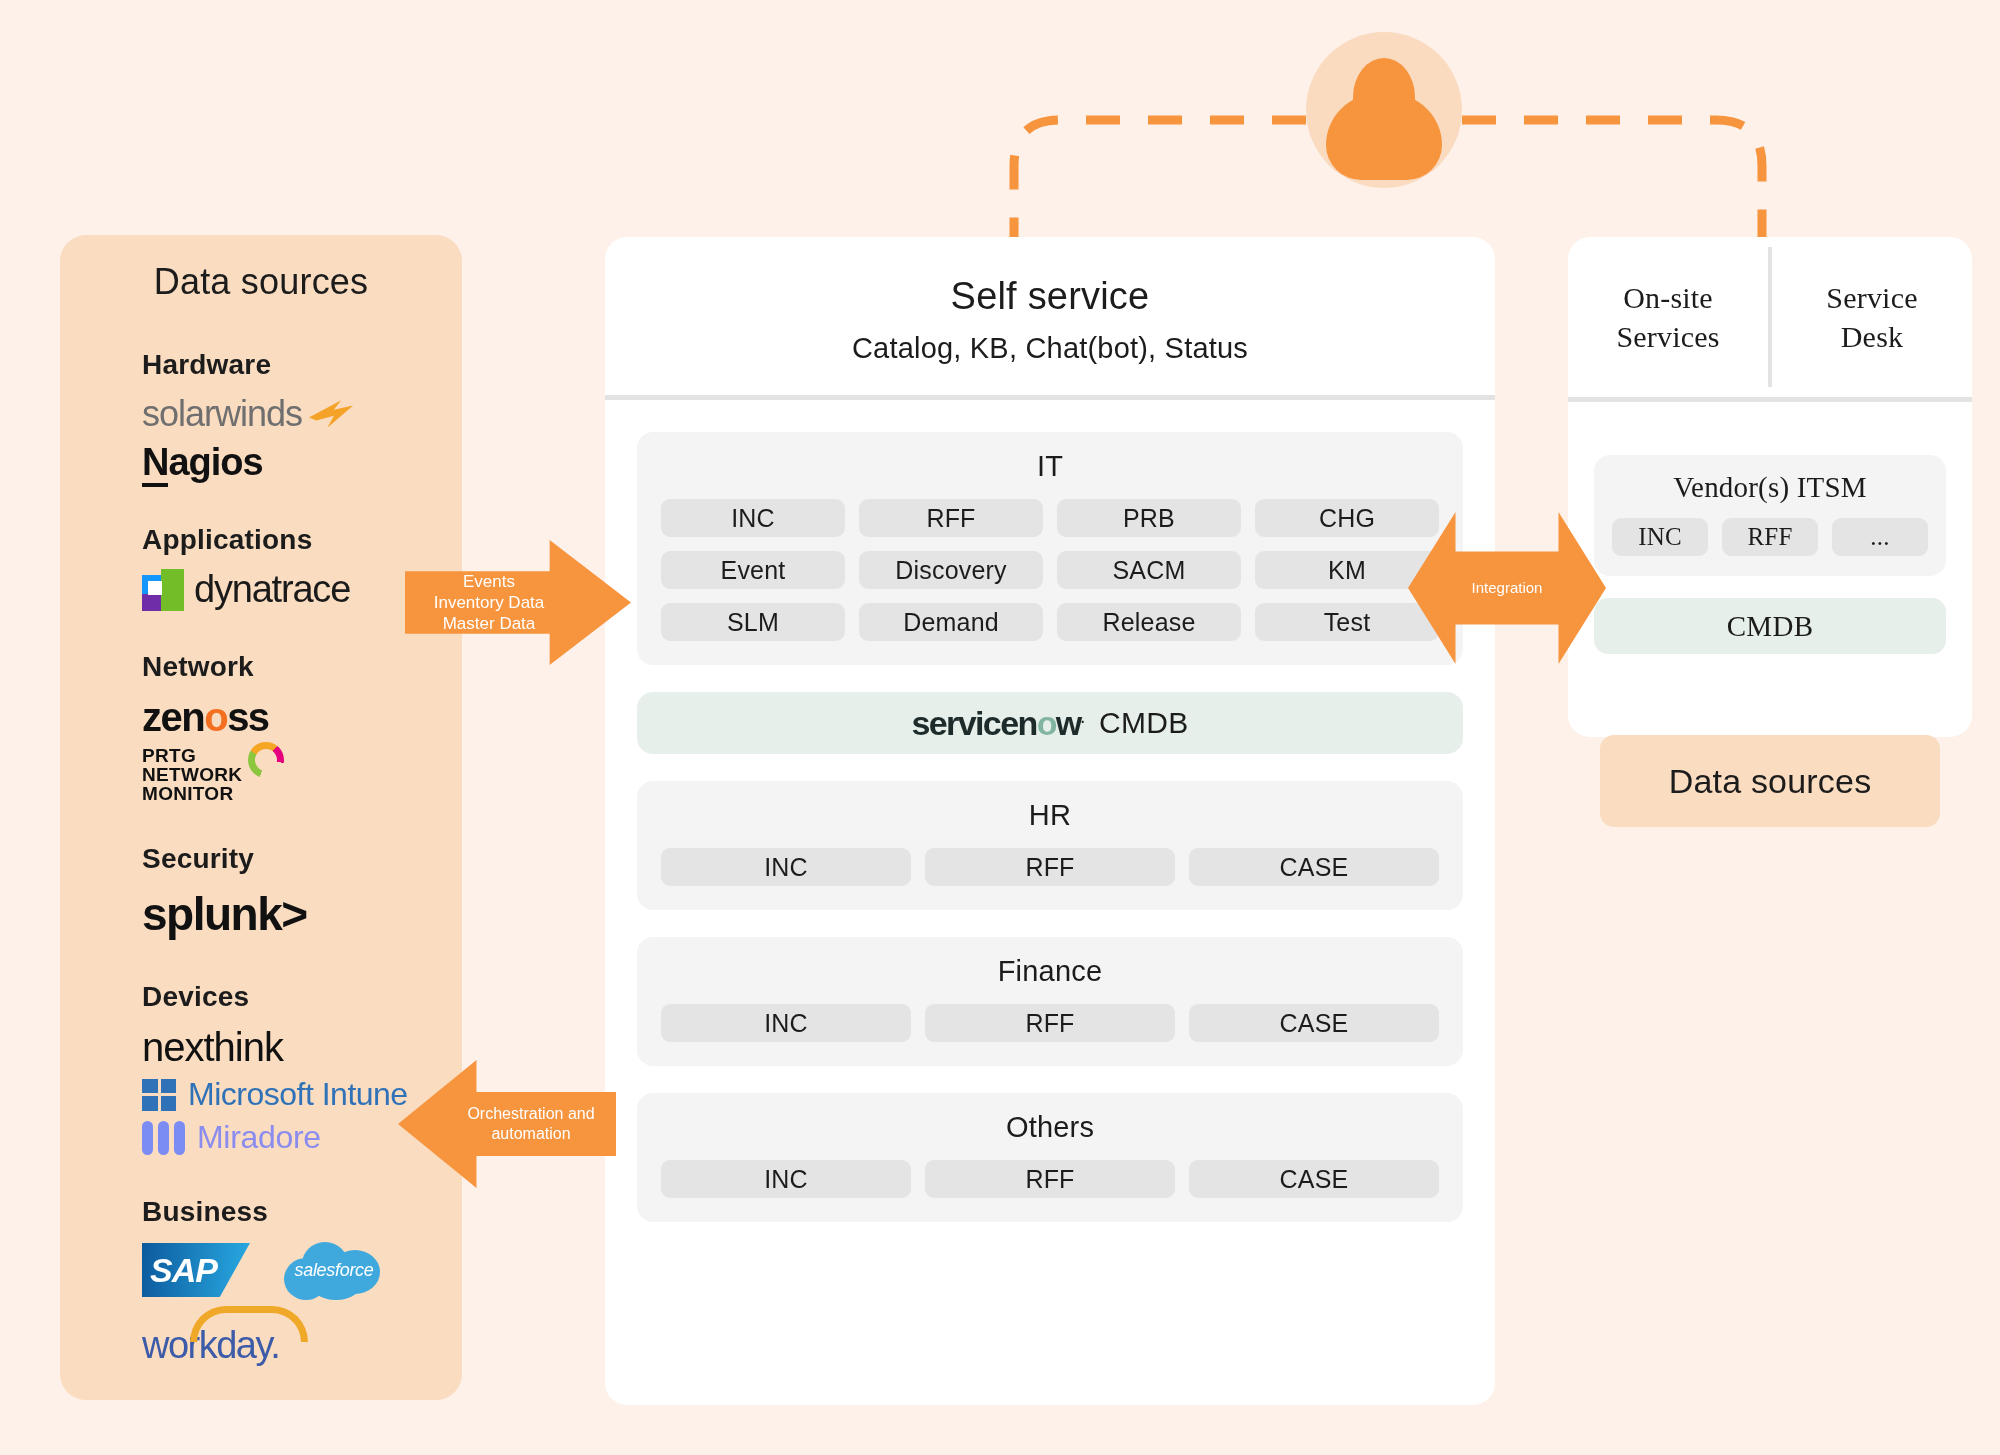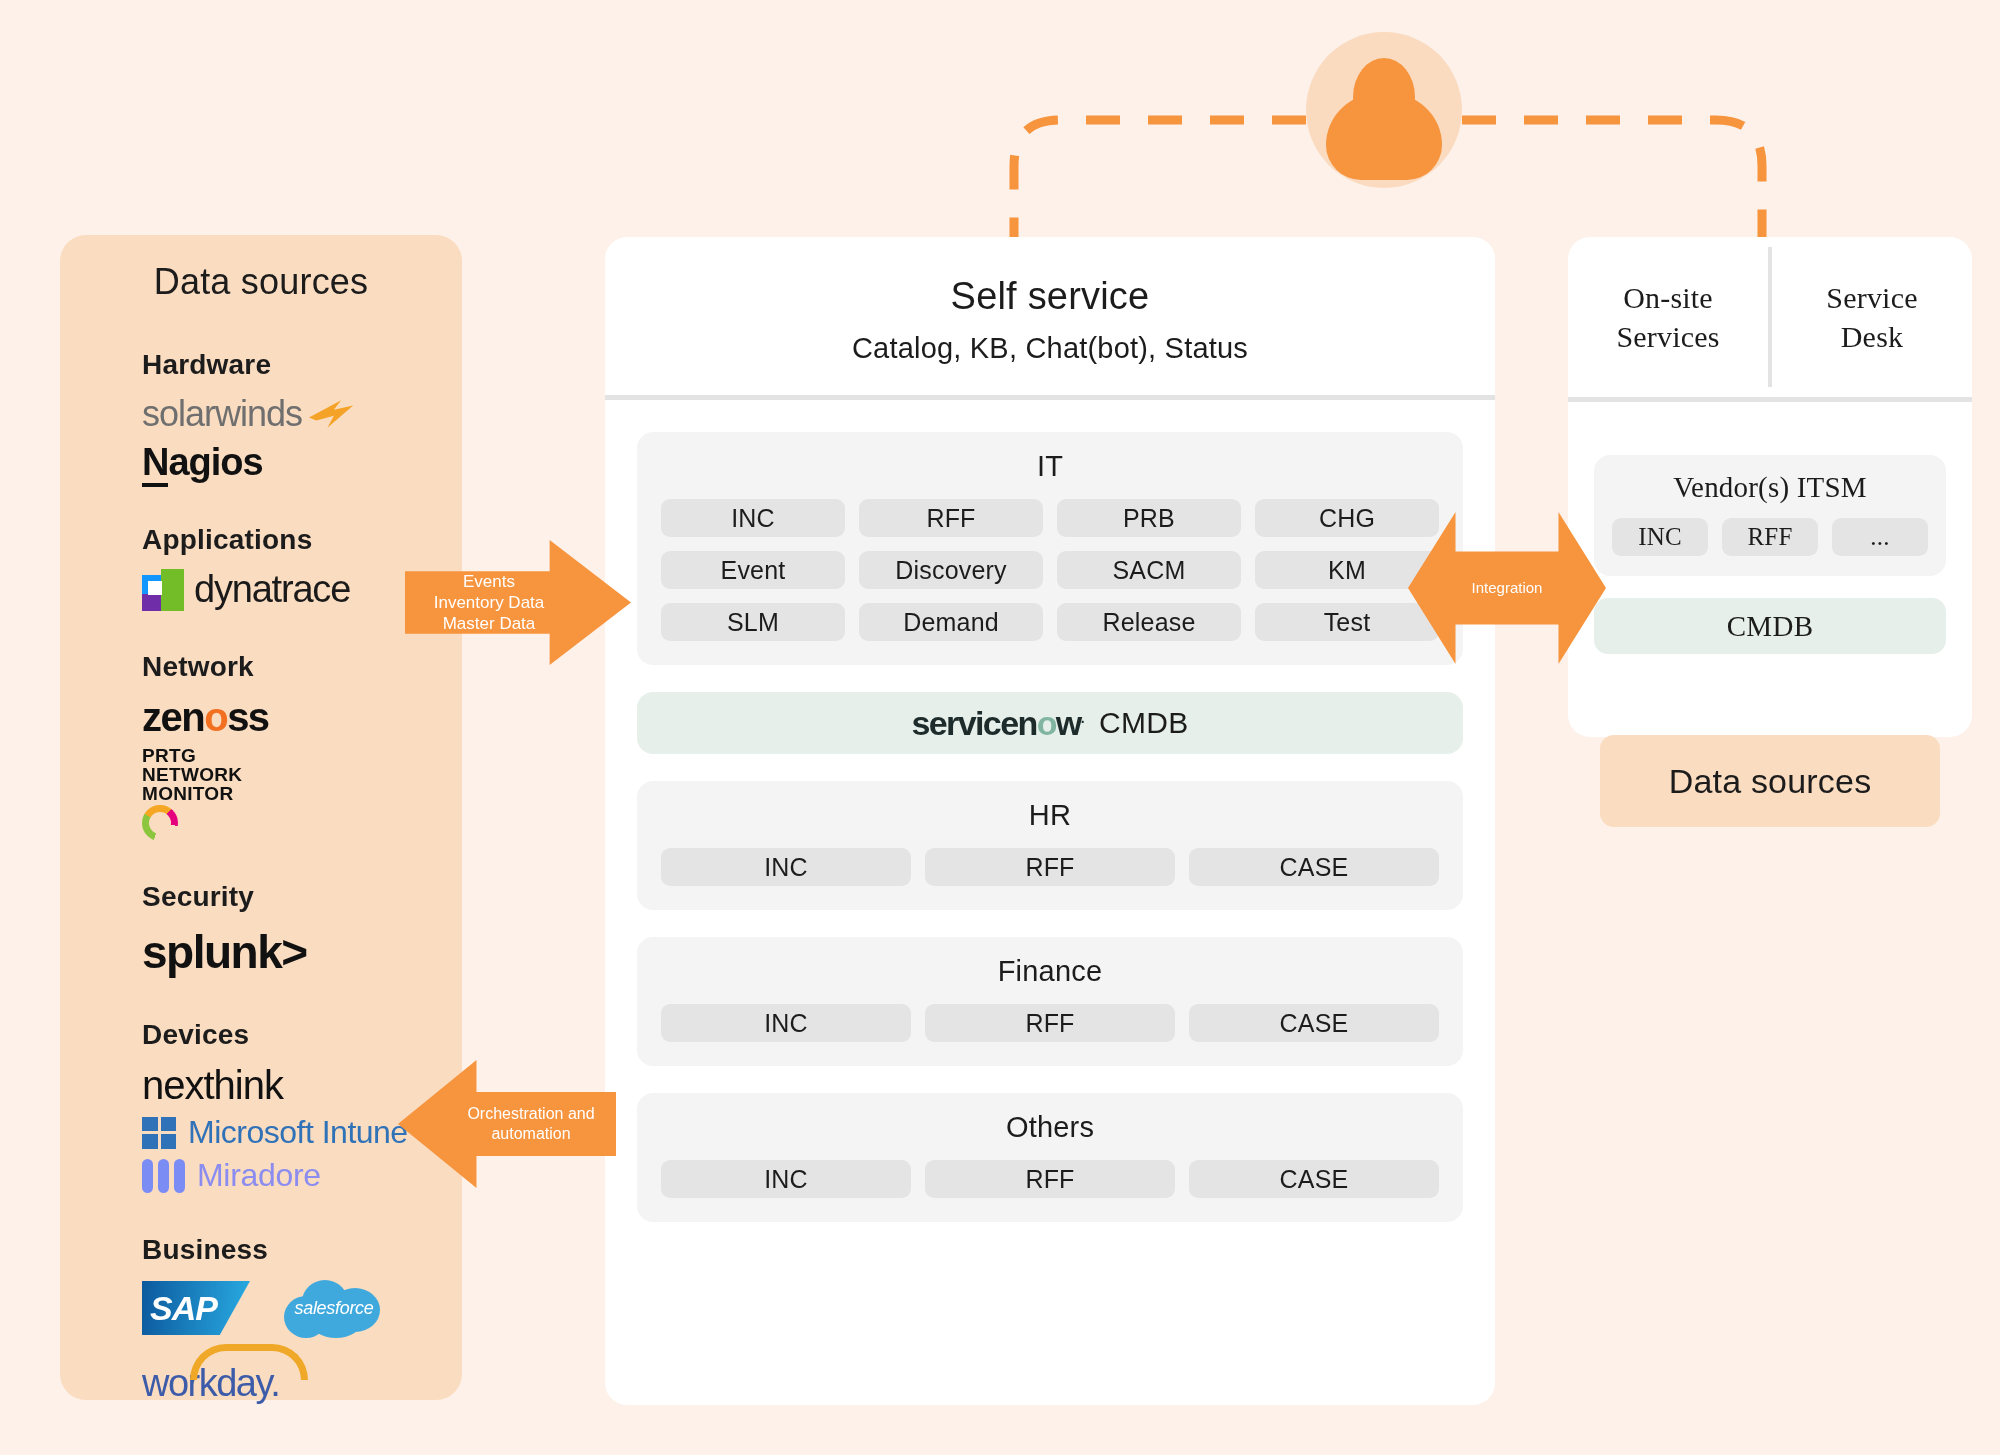--- a/index.html
+++ b/index.html
@@ -61,21 +61,21 @@
   .lg-dynatrace { display:flex; align-items:center; gap:10px; font-size: 38px; color:#1a1a1a; letter-spacing:-1.2px;}
   .dt-cube { position: relative; width: 42px; height: 42px; }
   .dt-cube i { position: absolute; display: block; }
   .dt-cube .q1 { left:0; top:6px; width:19px; height:19px; background:#1496FF; }
   .dt-cube .q2 { left:19px; top:0; width:23px; height:25px; background:#73BE28; }
   .dt-cube .q3 { left:0; top:25px; width:19px; height:17px; background:#6F2DA8; }
   .dt-cube .q4 { left:19px; top:25px; width:23px; height:17px; background:#73BE28; }
   .dt-cube .ctr { left:6px; top:12px; width:14px; height:14px; background:#fff; }
   .lg-zenoss { font-size: 40px; font-weight: 800; color:#111; letter-spacing:-1.5px; display:flex; }
   .lg-zenoss .zo { color:#F37021; }
-  .lg-prtg { display:flex; align-items:flex-start; gap:6px;flex-direction:column; }
+  .lg-prtg { display:flex; align-items:flex-start; gap:6px; }
   .lg-prtg .txt { font-size: 19px; font-weight: 800; color:#111; line-height: 19px; letter-spacing:.3px;}
   .lg-prtg .gauge {
     width: 36px; height: 36px; border-radius: 50%;
     background: conic-gradient(from 200deg, #8CC63F 0 28%, #F5A623 28% 55%, #E5007D 55% 72%, transparent 72%);
     position: relative; margin-top:-4px;
   }
   .lg-prtg .gauge::after {
     content:""; position:absolute; inset:7px; border-radius:50%; background:#FADCC0;
   }
   .lg-nexthink { font-size: 40px; color:#111; letter-spacing:-1px; }

